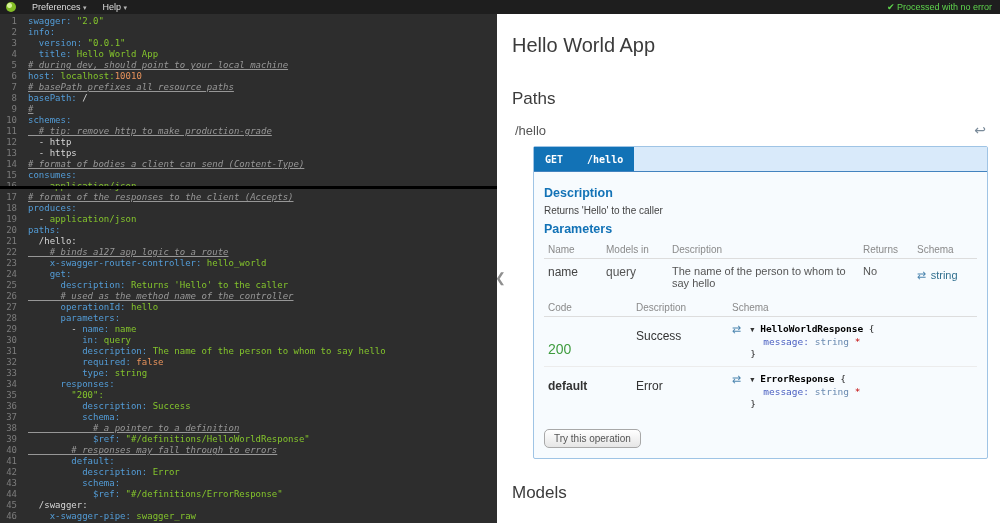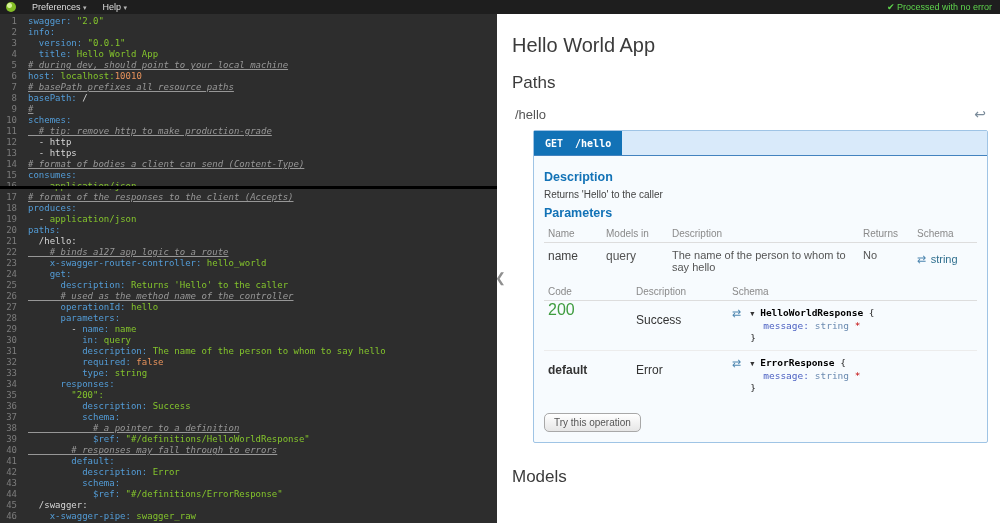--- a/index.html
+++ b/index.html
@@ -33,28 +33,28 @@
   .resize-handle { position:absolute; left:495px; top:270px; z-index:10; color:#8f8f8f;
                    font-size:13px; cursor:col-resize; background:transparent; }
 
   
   .preview { position:absolute; top:14px; left:497px; right:0; bottom:0; background:#fff;
              padding:20px 0 0 15px; overflow:hidden; }
   .pv-title { font-size:20px; color:#3b3b3b; font-weight:400; }
   .pv-version { margin-top:15px; font-size:11px; }
   .vlabel { color:#8f8f8f; margin-right:5px; }
   .vvalue { color:#555; }
-  .pv-h2 { font-size:17px; color:#3b3b3b; font-weight:400; margin-top:16px; }
+  .pv-h2 { font-size:17px; color:#3b3b3b; font-weight:400; margin-top:32px; }
   .path-row { display:flex; align-items:center; justify-content:space-between; margin:13px 14px 0 3px; }
   .path-link { font-size:13px; color:#555; cursor:pointer; }
   .back-icon { color:#7a8b9a; font-size:14px; cursor:pointer; }
 
   .op-panel { margin:8px 12px 0 21px; border:1px solid #9fc4e5; border-radius:2px; background:#f7fbfe; }
   .op-header { height:25px; background:#d9eafa; border-bottom:1px solid #4383bf; display:flex; align-items:stretch; }
-  .op-badge { background:#1272b6; color:#fff; display:flex; align-items:center; padding:0 11px; gap:12px;
+  .op-badge { background:#1272b6; color:#fff; display:flex; align-items:center; padding:0 11px; gap:24px;
               font-family:"DejaVu Sans Mono", monospace; font-size:10px; font-weight:bold; cursor:pointer; }
   .op-content { padding:8px 10px 10px 10px; }
   .sec-h { color:#1272b6; font-size:12.5px; font-weight:bold; margin:6px 0 5px; }
   .desc-text { font-size:10px; color:#444; margin-bottom:6px; }
 
   table { width:100%; border-collapse:collapse; }
   th { font-size:10px; color:#8a8a8a; font-weight:400; text-align:left;
        border-bottom:1px solid #ddd; padding:3px 4px; }
   td { padding:6px 4px; vertical-align:top; }
   .params-table { margin-bottom:4px; }
@@ -64,21 +64,21 @@
   .params-table th:nth-child(5){ width:64px; }
   .param-name { font-size:12px; color:#444; }
   .param-loc  { font-size:12px; color:#555; }
   .param-desc { font-size:11px; color:#555; }
   .param-req  { font-size:11px; color:#555; }
   .ptype { font-size:11px; color:#31708f; }
 
   .resp-table th:nth-child(1){ width:88px; }
   .resp-table th:nth-child(2){ width:96px; }
   .resp-table tbody tr + tr td { border-top:1px solid #ececec; }
-  .code-200 { font-size:16px; color:#3f9c3f; padding-top:0; }
+  .code-200 { font-size:14px; color:#3f9c3f; padding-top:24px; }
   .code-default { font-size:12px; color:#333; font-weight:bold; padding-top:12px; }
   .resp-desc { font-size:12px; color:#333; padding-top:12px; }
   .schema-cell { display:flex; gap:9px; align-items:flex-start; }
   .xfer { color:#4e87b0; font-size:11px; cursor:pointer; flex:none; }
   .schema { font-family:"DejaVu Sans Mono", monospace; font-size:9.5px; line-height:12px; color:#222; }
   .schema .tri { font-size:7px; color:#333; cursor:pointer; }
   .schema .sname { font-weight:bold; color:#000; }
   .schema .indent { padding-left:13px; }
   .schema .fld { color:#4a5fc1; }
   .schema .ftype { color:#6a8ab0; }

